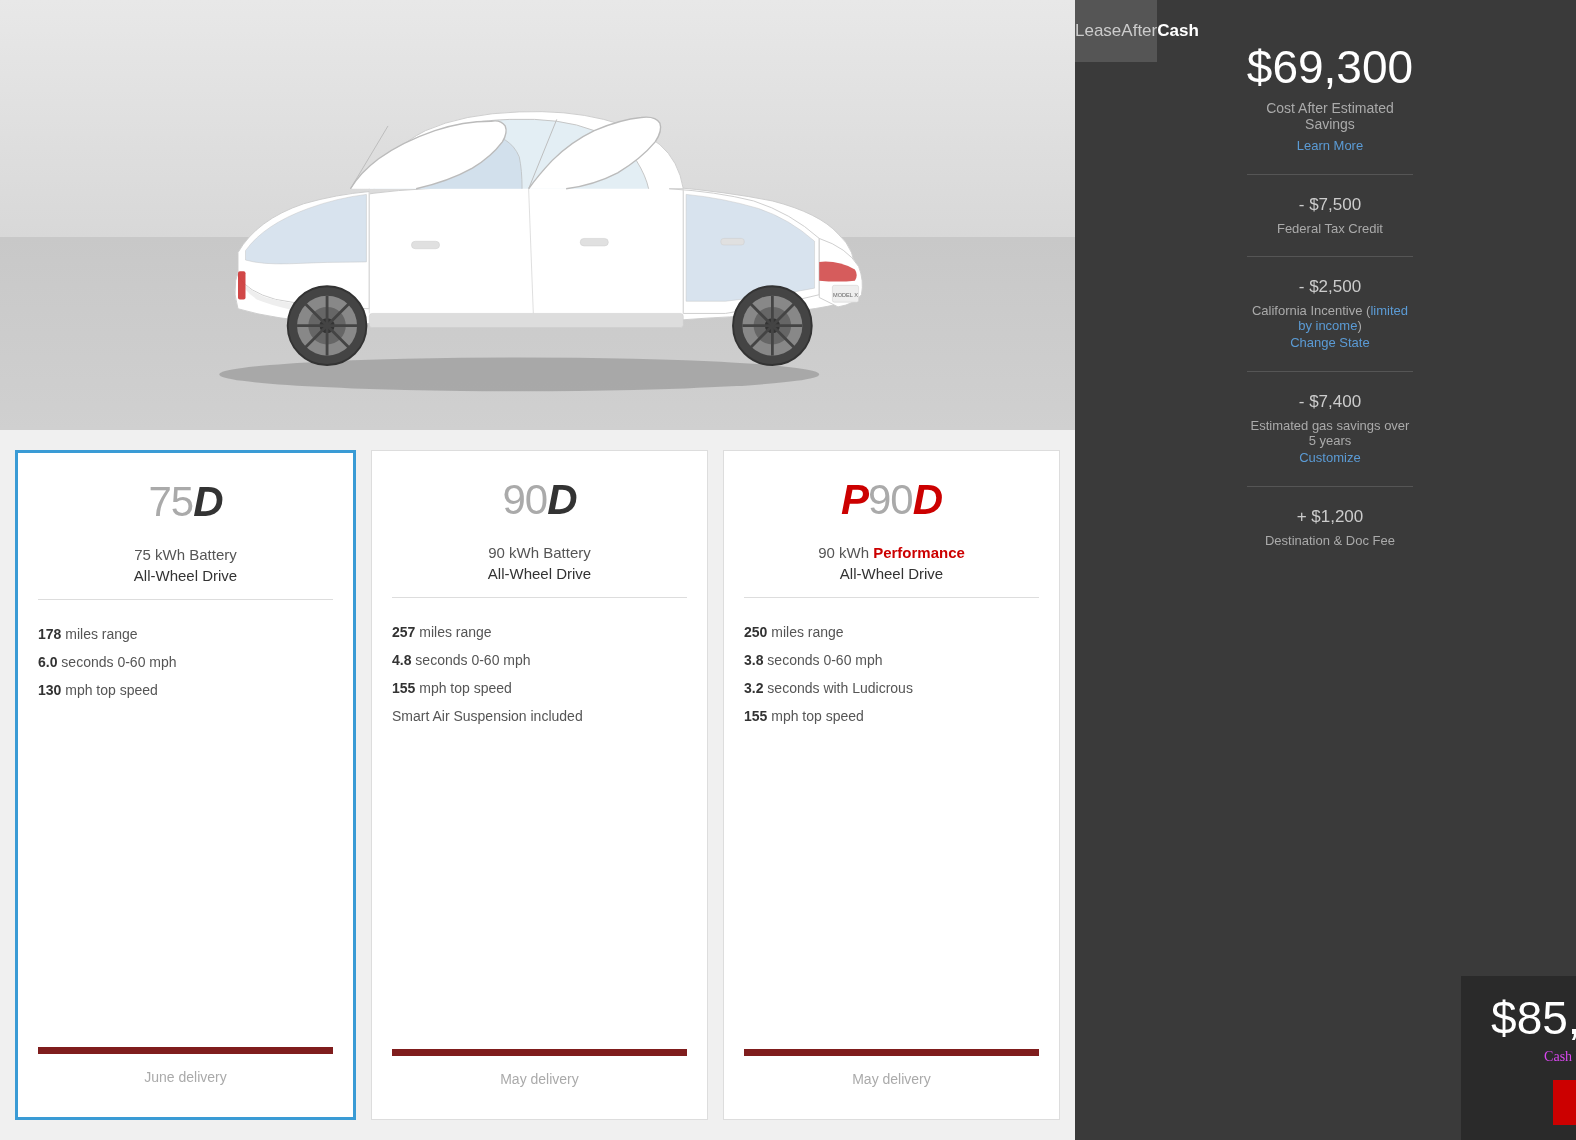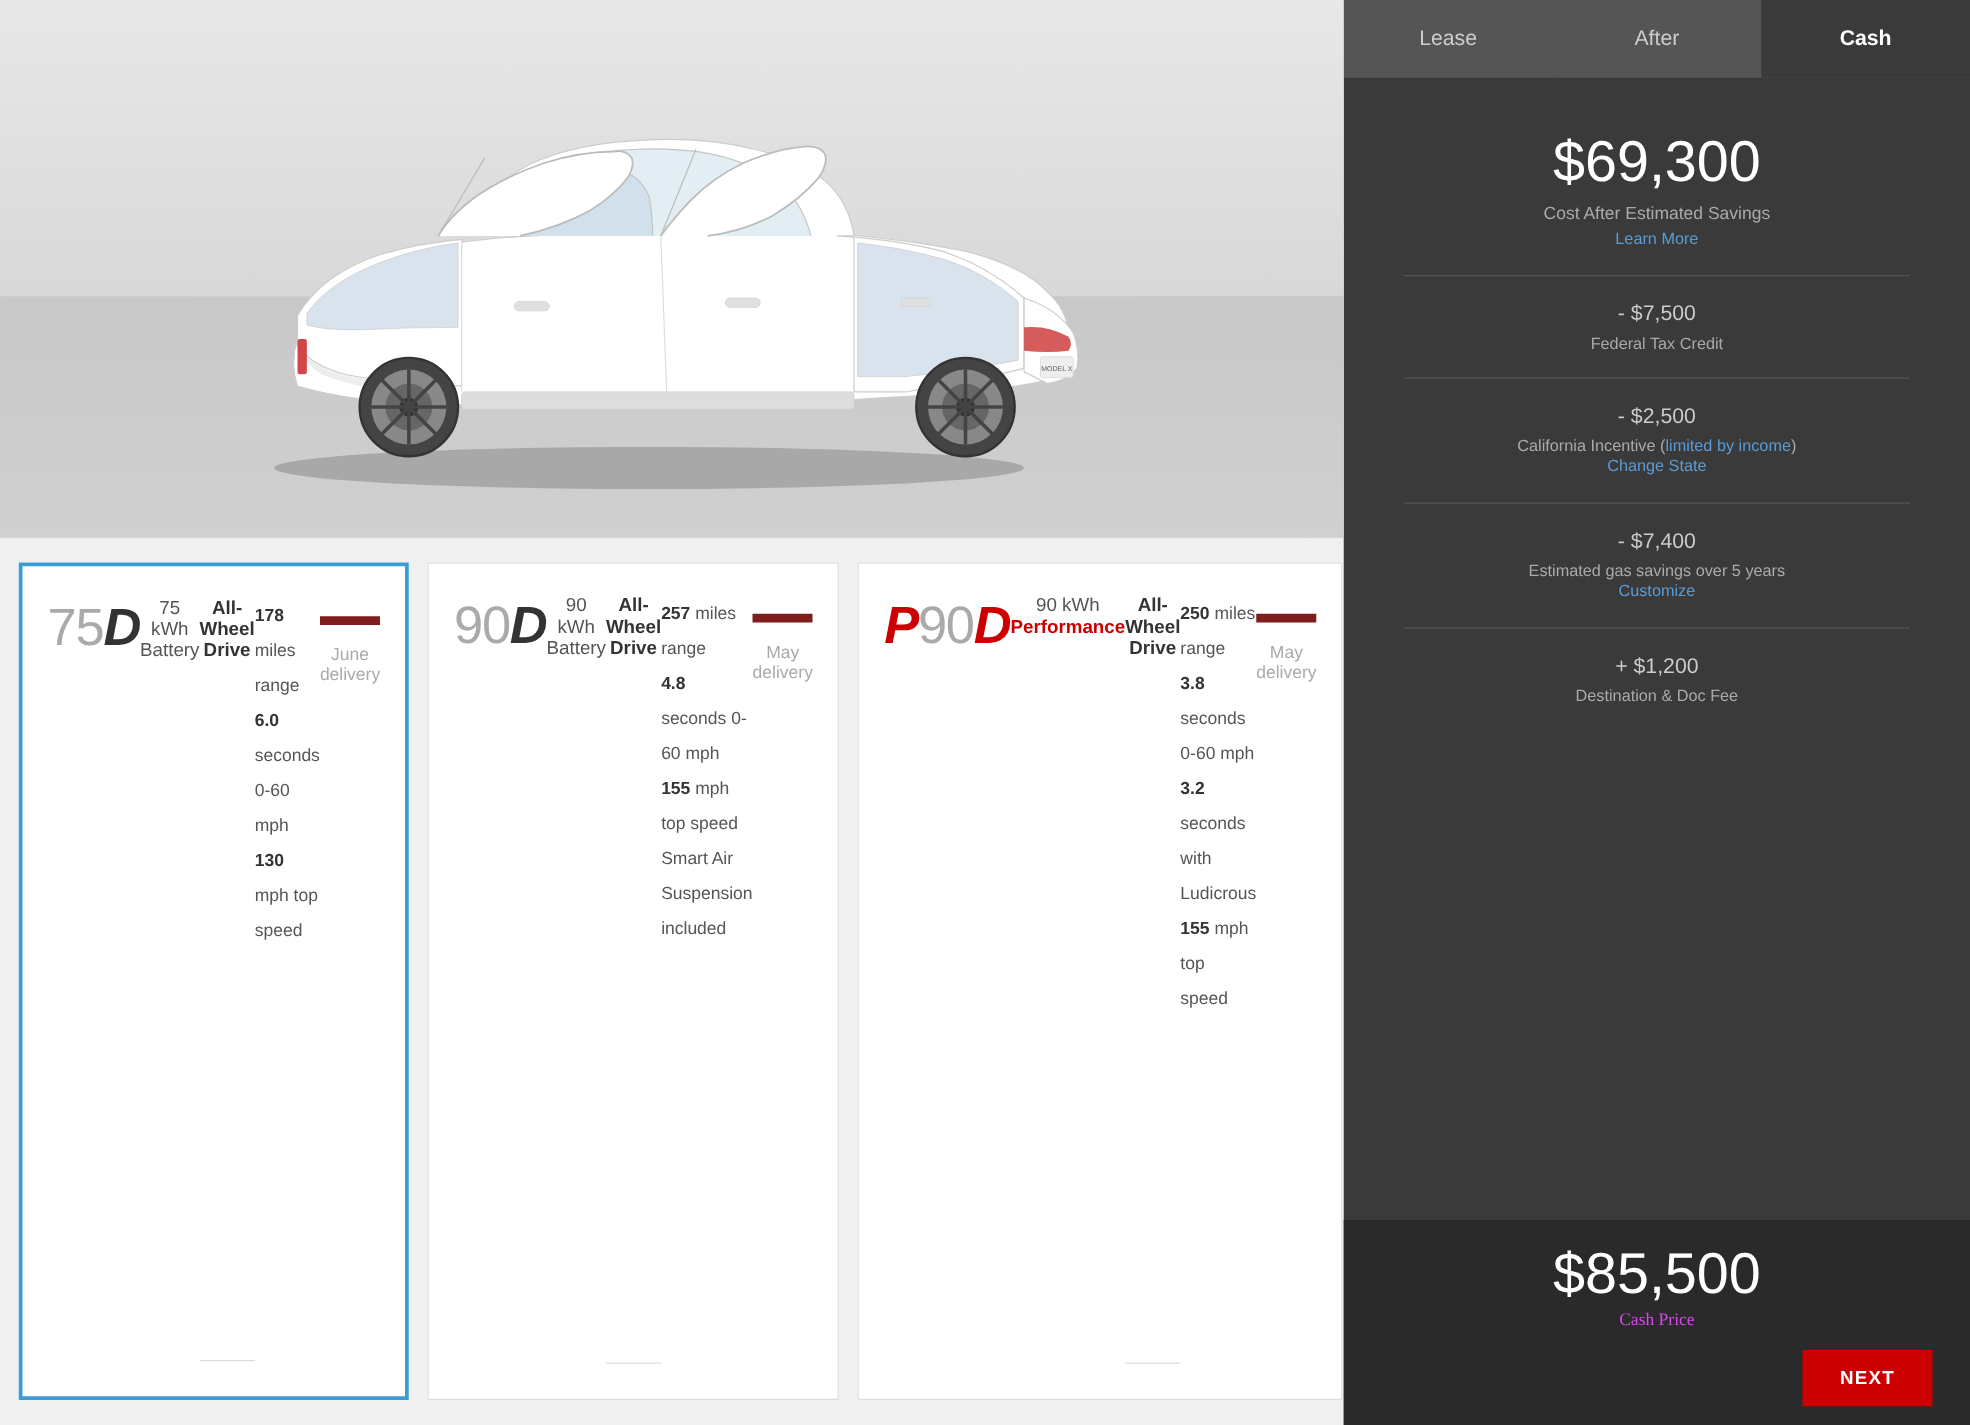--- a/index.html
+++ b/index.html
@@ -43,23 +43,23 @@
       flex: 1;
       padding: 20px 15px;
       gap: 15px;
       align-items: stretch;
     }
 
     .model-card {
       flex: 1;
       background: white;
       border: 1px solid #ddd;
-      padding: 25px 20px 8px;
-      display: flex;
-      flex-direction: row;
+      padding: 25px 20px 32px;
+      display: flex;
+      flex-direction: column;
       cursor: pointer;
       position: relative;
     }
 
     .model-card.selected {
       border: 3px solid #3a9bd5;
     }
 
     .model-card .model-name {
       font-size: 42px;
@@ -93,21 +93,21 @@
     }
 
     .model-card .battery-info .perf {
       color: #cc0000;
       font-weight: 600;
     }
 
     .model-card .drive-type {
       text-align: center;
       font-size: 15px;
-      font-weight: 700;
+      font-weight: 400;
       color: #333;
       margin-bottom: 20px;
       padding-bottom: 15px;
       border-bottom: 1px solid #ddd;
     }
 
     .model-card .specs {
       flex: 1;
       list-style: none;
       font-size: 14px;
@@ -127,21 +127,21 @@
       margin-top: 15px;
       padding-top: 15px;
       border-top: 7px solid #7f1d1d;
     }
 
     
     .right-panel {
       width: 501px;
       background: #3a3a3a;
       display: flex;
-      flex-direction: column;
+      flex-direction: row;
     }
 
     .tabs-bar {
       display: flex;
       background: #555;
       height: 62px;
     }
 
     .tab {
       flex: 1;

